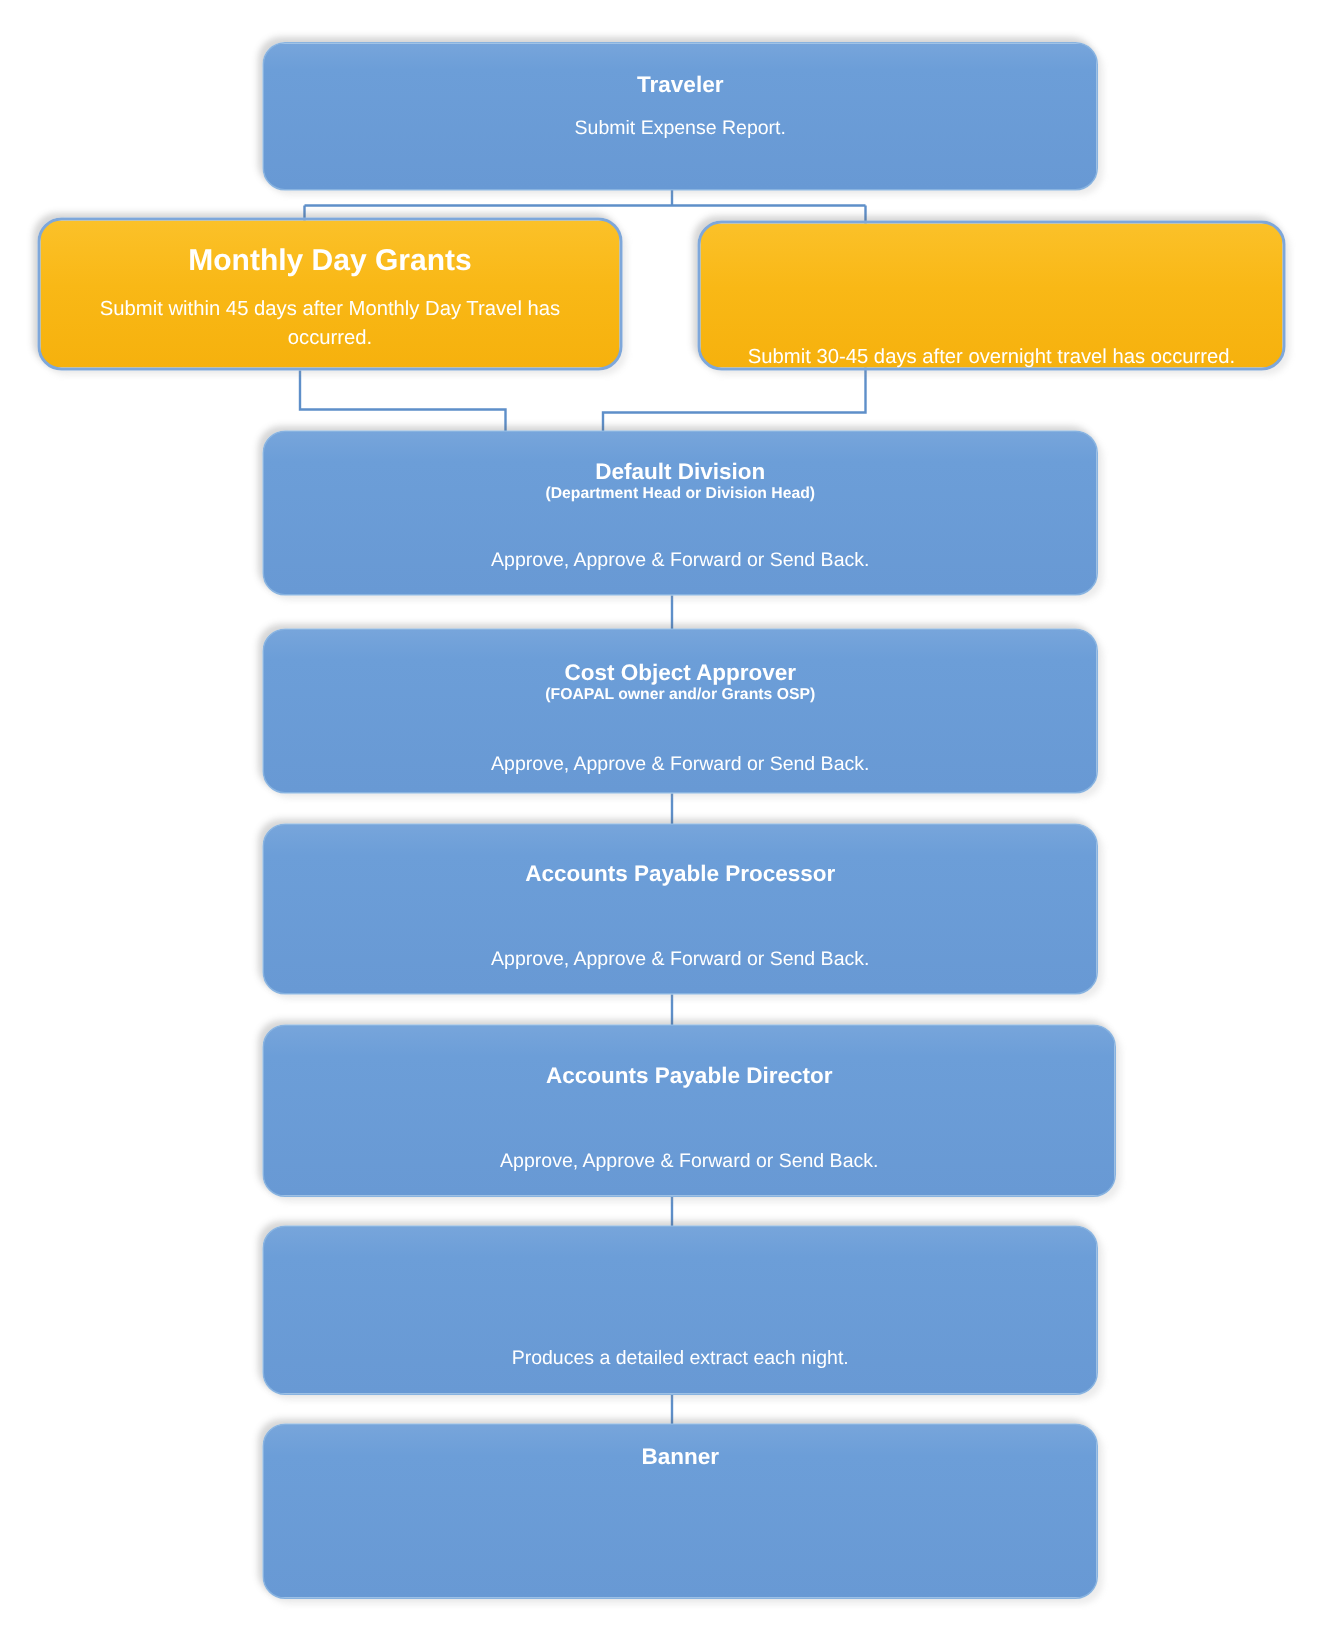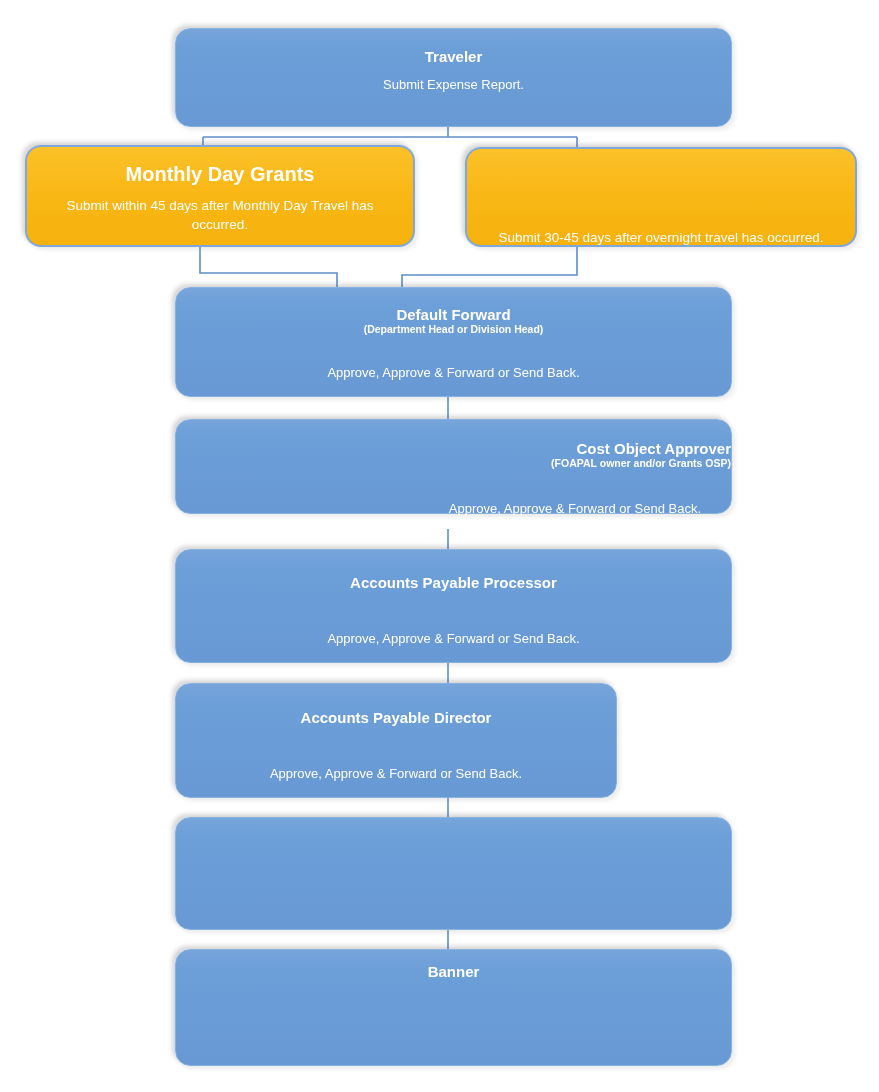--- a/index.html
+++ b/index.html
@@ -96,41 +96,42 @@
   <div class="node gold" style="left:25px; top:145px; width:390px; height:102px;">
     <div class="title" style="top:16px;">Monthly Day Grants</div>
     <div class="body" style="left:24px; right:24px; top:50px;">Submit within 45 days after Monthly Day Travel has occurred.</div>
   </div>
 
   <div class="node gold" style="left:465px; top:147px; width:392px; height:100px;">
     <div class="body" style="left:10px; right:10px; top:57px;margin-top:23px;">Submit 30-45 days after overnight travel has occurred.</div>
   </div>
 
   <div class="node blue" style="left:175px; top:287px; width:557px; height:110px;">
-    <div class="title" style="top:19px;">Default Forward</div>
+    <div class="title" style="top:19px;">Default Division</div>
     <div class="subtitle" style="top:36px;">(Department Head or Division Head)</div>
     <div class="body" style="left:30px; right:30px; top:76px;">Approve, Approve &amp; Forward or Send Back.</div>
   </div>
 
-  <div class="node blue" style="left:175px; top:419px; width:557px; height:95px;text-align:right;">
+  <div class="node blue" style="left:175px; top:419px; width:557px; height:110px;">
     <div class="title" style="top:21px;">Cost Object Approver</div>
     <div class="subtitle" style="top:38px;">(FOAPAL owner and/or Grants OSP)</div>
     <div class="body" style="left:30px; right:30px; top:80px;">Approve, Approve &amp; Forward or Send Back.</div>
   </div>
 
   <div class="node blue" style="left:175px; top:549px; width:557px; height:114px;padding-left:40px;">
     <div class="title" style="top:25px;">Accounts Payable Processor</div>
     <div class="body" style="left:30px; right:30px; top:80px;">Approve, Approve &amp; Forward or Send Back.</div>
   </div>
 
-  <div class="node blue" style="left:175px; top:683px; width:442px; height:115px;">
+  <div class="node blue" style="left:175px; top:683px; width:569px; height:115px;">
     <div class="title" style="top:26px;">Accounts Payable Director</div>
     <div class="body" style="left:30px; right:30px; top:81px;">Approve, Approve &amp; Forward or Send Back.</div>
   </div>
 
   <div class="node blue" style="left:175px; top:817px; width:557px; height:113px;">
+    <div class="body" style="left:30px; right:30px; top:78px;">Produces a detailed extract each night.</div>
   </div>
 
   <div class="node blue" style="left:175px; top:949px; width:557px; height:117px;">
     <div class="title" style="top:14px;">Banner</div>
   </div>
 
 </div>
 
 </body></html>

